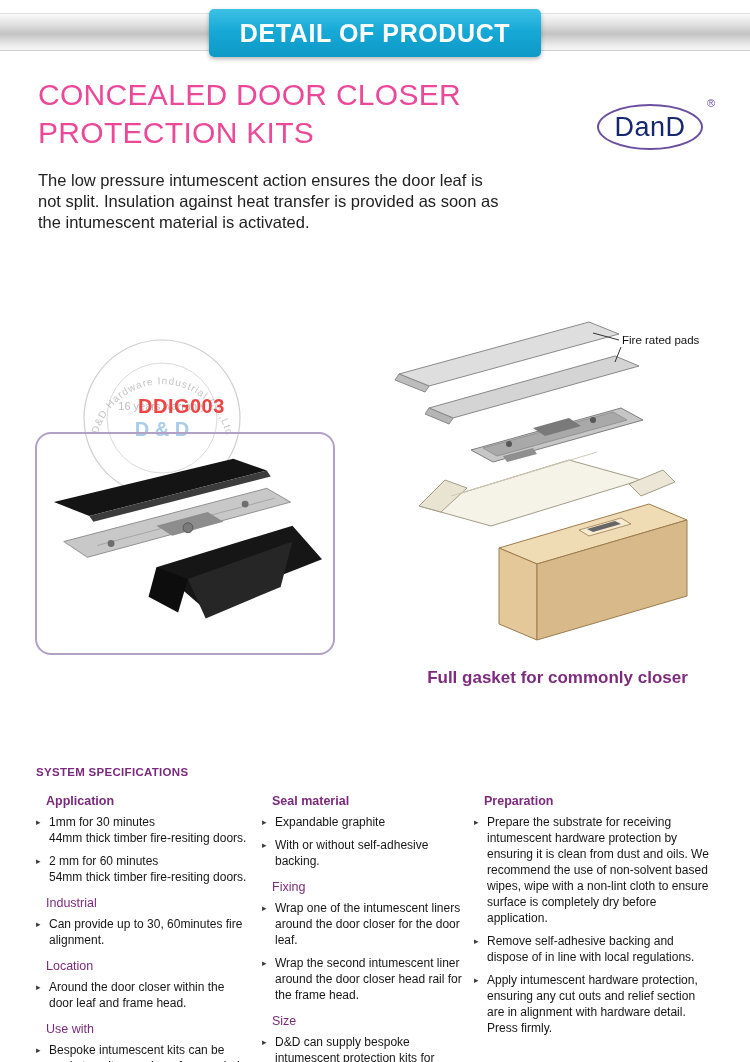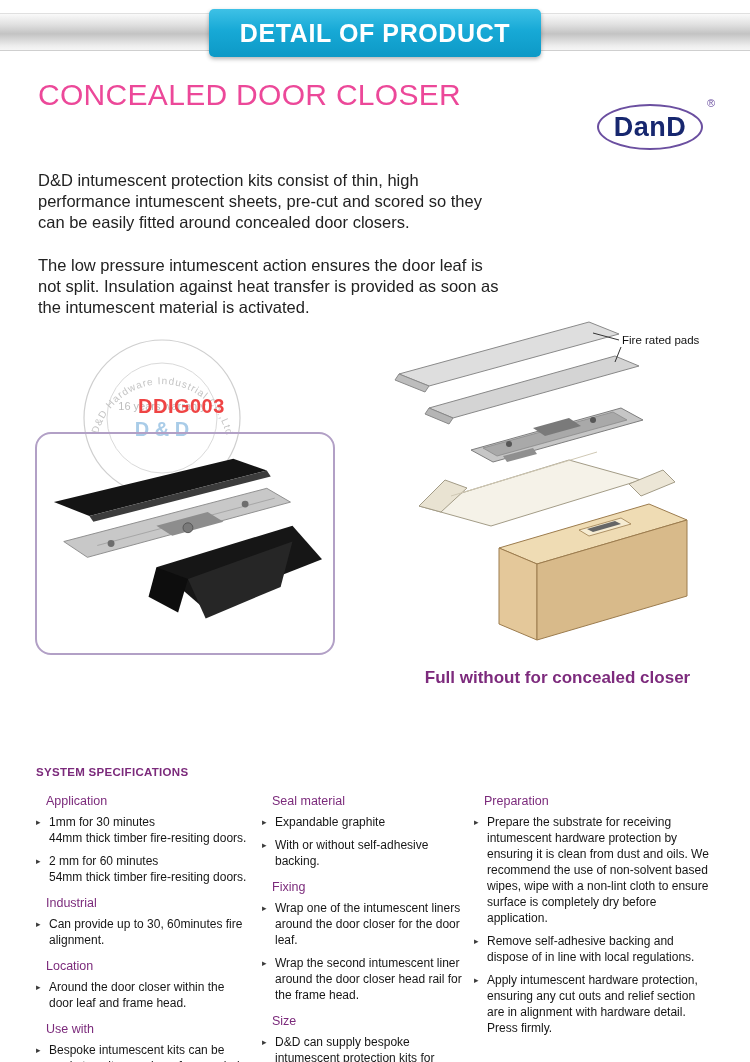--- a/index.html
+++ b/index.html
@@ -18,21 +18,21 @@
     box-shadow:0 2px 4px rgba(0,0,0,.3); }
   .banner-label { color:#ffffff; font-weight:bold; font-size:25px; letter-spacing:.6px; }
 
   
   .title { position:absolute; left:38px; top:76px; font-size:30px; line-height:38px;
     font-weight:400; color:#ec4899; letter-spacing:.3px; }
   .title .t-line { display:block; }
   .logo { position:absolute; left:597px; top:104px; width:106px; height:46px;
     border:2px solid #6b4fa0; border-radius:50%;
     display:flex; align-items:center; justify-content:center; }
-  .logo-text { font-weight:bold; font-size:27px; color:#17276f; letter-spacing:.5px; }
+  .logo-text { font-weight:normal; font-size:27px; color:#17276f; letter-spacing:.5px; }
   .reg-mark { position:absolute; right:-14px; top:-9px; font-size:11px; color:#6b4fa0; }
 
   
   .intro { position:absolute; left:38px; top:170px; width:462px; }
   .intro p { font-size:16.5px; line-height:21px; color:#222222; margin:0 0 22px 0; }
 
   
   .watermark { position:absolute; left:72px; top:330px; width:180px; height:180px; z-index:1; }
   .product-box { position:absolute; left:35px; top:432px; width:300px; height:223px;
     border:2px solid #b2a0c6; border-radius:16px; z-index:2; }
@@ -46,48 +46,48 @@
     font-weight:bold; font-size:17px; color:#7d2b7d; }
 
   
   .specs-title { position:absolute; left:36px; top:766px; font-size:11.5px; color:#7b2a7b;
     letter-spacing:.3px; font-weight:700; }
   .spec-columns { position:absolute; left:36px; top:790px; width:678px; display:flex; gap:12px; }
   .spec-col:nth-child(1){ width:214px; }
   .spec-col:nth-child(2){ width:200px; }
   .spec-col:nth-child(3){ width:240px; }
   .spec-heading { color:#7b2a7b; font-size:12.5px; margin:11px 0 6px 10px; }
-  .spec-heading:first-child { margin-top:4px; }
+  .spec-heading:first-child { margin-top:4px;font-weight:bold; }
   .spec-item { display:flex; gap:5px; margin-bottom:7px; }
   .spec-bullet { flex:0 0 8px; font-size:9px; line-height:16px; color:#3a3a3a; }
   .spec-text { font-size:12px; line-height:16px; color:#161616; white-space:pre-line; }
 
   svg text { font-family:"Liberation Sans", sans-serif; }
 </style>
 </head>
 <body>
 
 <div class="page">
 
   <header class="top-bar">
     <div class="banner">
       <span class="banner-label">DETAIL OF PRODUCT</span>
     </div>
   </header>
 
   <h1 class="title">
     <span class="t-line">CONCEALED DOOR CLOSER</span>
+    <span class="t-line">PROTECTION KITS</span>
   </h1>
   <div class="logo">
     <span class="logo-text">DanD</span>
     <span class="reg-mark">®</span>
   </div>
 
   <section class="intro">
-    <p>D&amp;D intumescent protection kits consist of thin, high performance intumescent sheets, pre-cut and scored so they can be easily fitted around concealed door closers.</p>
     <p>The low pressure intumescent action ensures the door leaf is not split. Insulation against heat transfer is provided as soon as the intumescent material is activated.</p>
   </section>
 
   <svg class="watermark" viewBox="0 0 180 180">
     <circle cx="90" cy="88" r="78" fill="none" stroke="#cfcfcf" stroke-width="1.2"></circle>
     <circle cx="90" cy="88" r="55" fill="none" stroke="#dadada" stroke-width="1"></circle>
     <defs>
         <path id="wm-arc" d="M 26,104 A 66,66 0 0 1 154,104"></path>
       </defs>
     <text font-size="10" fill="#c4c4c4" letter-spacing="1">
@@ -146,21 +146,21 @@
       <line x1="66" y1="196" x2="212" y2="152" stroke="#cfc8b4" stroke-width="1"></line>
     </g>
     <g>
       <polygon points="114,248 264,204 302,220 152,264" fill="#efdcb4" stroke="#9c7c4e" stroke-width="1"></polygon>
       <polygon points="114,248 152,264 152,340 114,324" fill="#e4c89a" stroke="#9c7c4e" stroke-width="1"></polygon>
       <polygon points="152,264 302,220 302,296 152,340" fill="#d8ba8a" stroke="#9c7c4e" stroke-width="1"></polygon>
       <polygon points="194,230 236,218 246,224 204,236" fill="#f6ecd2" stroke="#9c7c4e" stroke-width=".8"></polygon>
       <polygon points="202,229 230,221 236,224 208,232" fill="#666666"></polygon>
     </g>
   </svg>
-  <div class="diagram-caption">Full without for concealed closer</div>
+  <div class="diagram-caption">Full gasket for commonly closer</div>
 
   <h2 class="specs-title">SYSTEM SPECIFICATIONS</h2>
   <div class="spec-columns">
       <div class="spec-col">
         <div class="spec-heading">Application</div>
         <div class="spec-item">
           <span class="spec-bullet">▸</span>
           <span class="spec-text">1mm for 30 minutes
 44mm thick timber fire-resiting doors.</span>
         </div>

